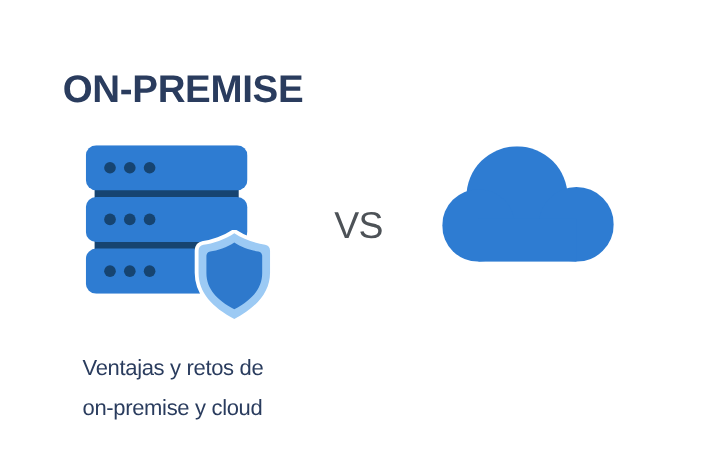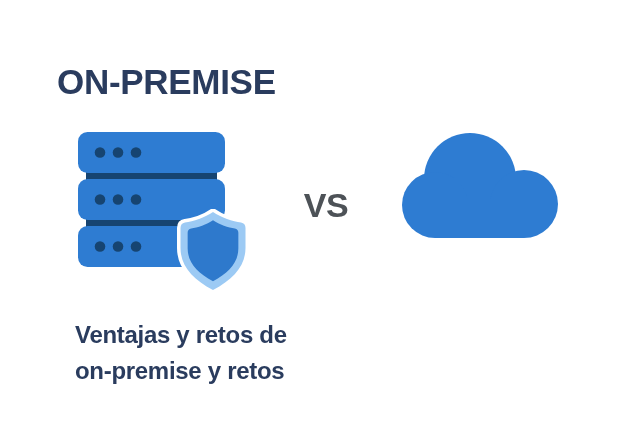--- a/index.html
+++ b/index.html
@@ -34,21 +34,21 @@
     width: 156px;
     text-align: center;
   }
   .vs {
     position: absolute;
     left: 298px;
     top: 188px;
     width: 56px;
     text-align: center;
     color: #4D5257;
-    font-weight: bold;
+    font-weight: normal;
     font-size: 34px;
     line-height: 1;
     letter-spacing: -0.5px;
   }
   .server-icon {
     position: absolute;
     left: 78px;
     top: 132px;
   }
   .shield-icon {
@@ -59,22 +59,22 @@
   .cloud-icon {
     position: absolute;
     left: 402px;
     top: 133px;
   }
   .caption {
     position: absolute;
     left: 75px;
     top: 317px;
     color: #2A3C5E;
-    font-weight: bold;
-    font-size: 24px;
+    font-weight: normal;
+    font-size: 20px;
     line-height: 36px;
     letter-spacing: -0.3px;
     white-space: nowrap;
   }
 </style>
 </head>
 <body>
 
 <div class="canvas">
 
@@ -113,16 +113,16 @@
     <g fill="#2E7CD2">
       <circle cx="68" cy="46" r="46"></circle>
       <circle cx="33" cy="72" r="33"></circle>
       <circle cx="122" cy="71" r="34"></circle>
       <rect x="33" y="66" width="89" height="39"></rect>
     </g>
   </svg>
 
   <div class="caption">
     <div>Ventajas y retos de</div>
-    <div>on-premise y retos</div>
+    <div>on-premise y cloud</div>
   </div>
 
 </div>
 
 </body></html>

